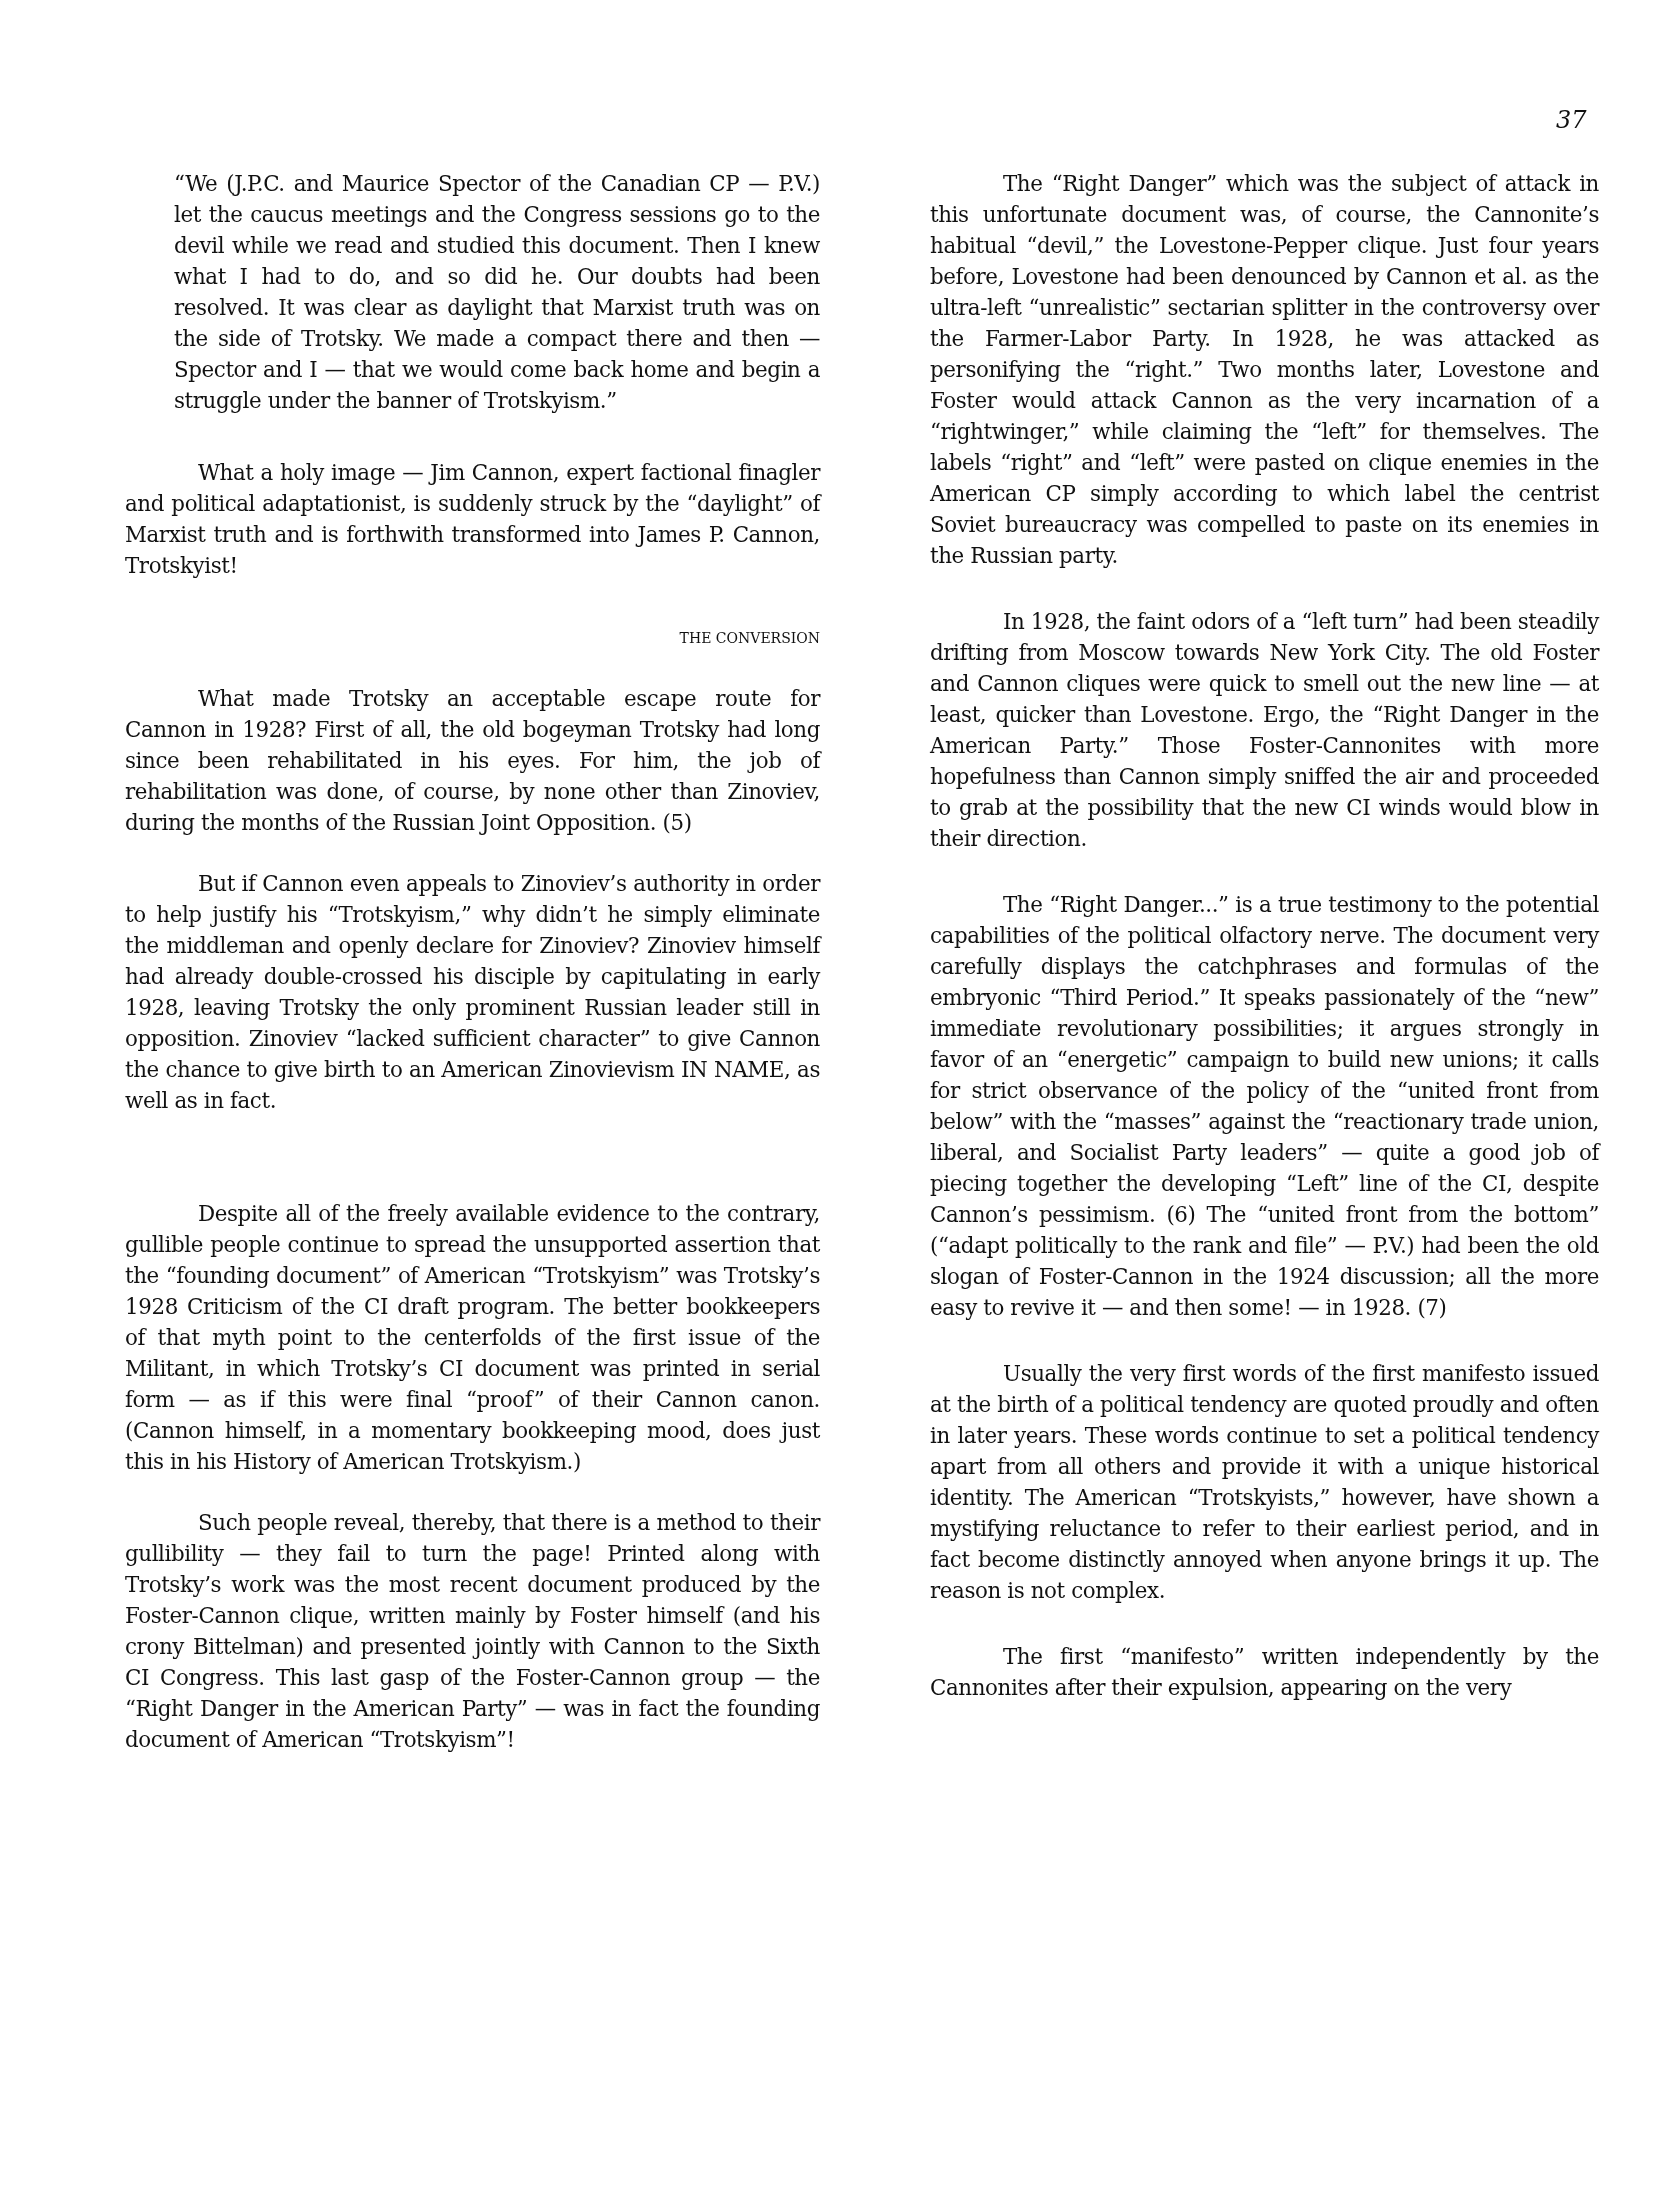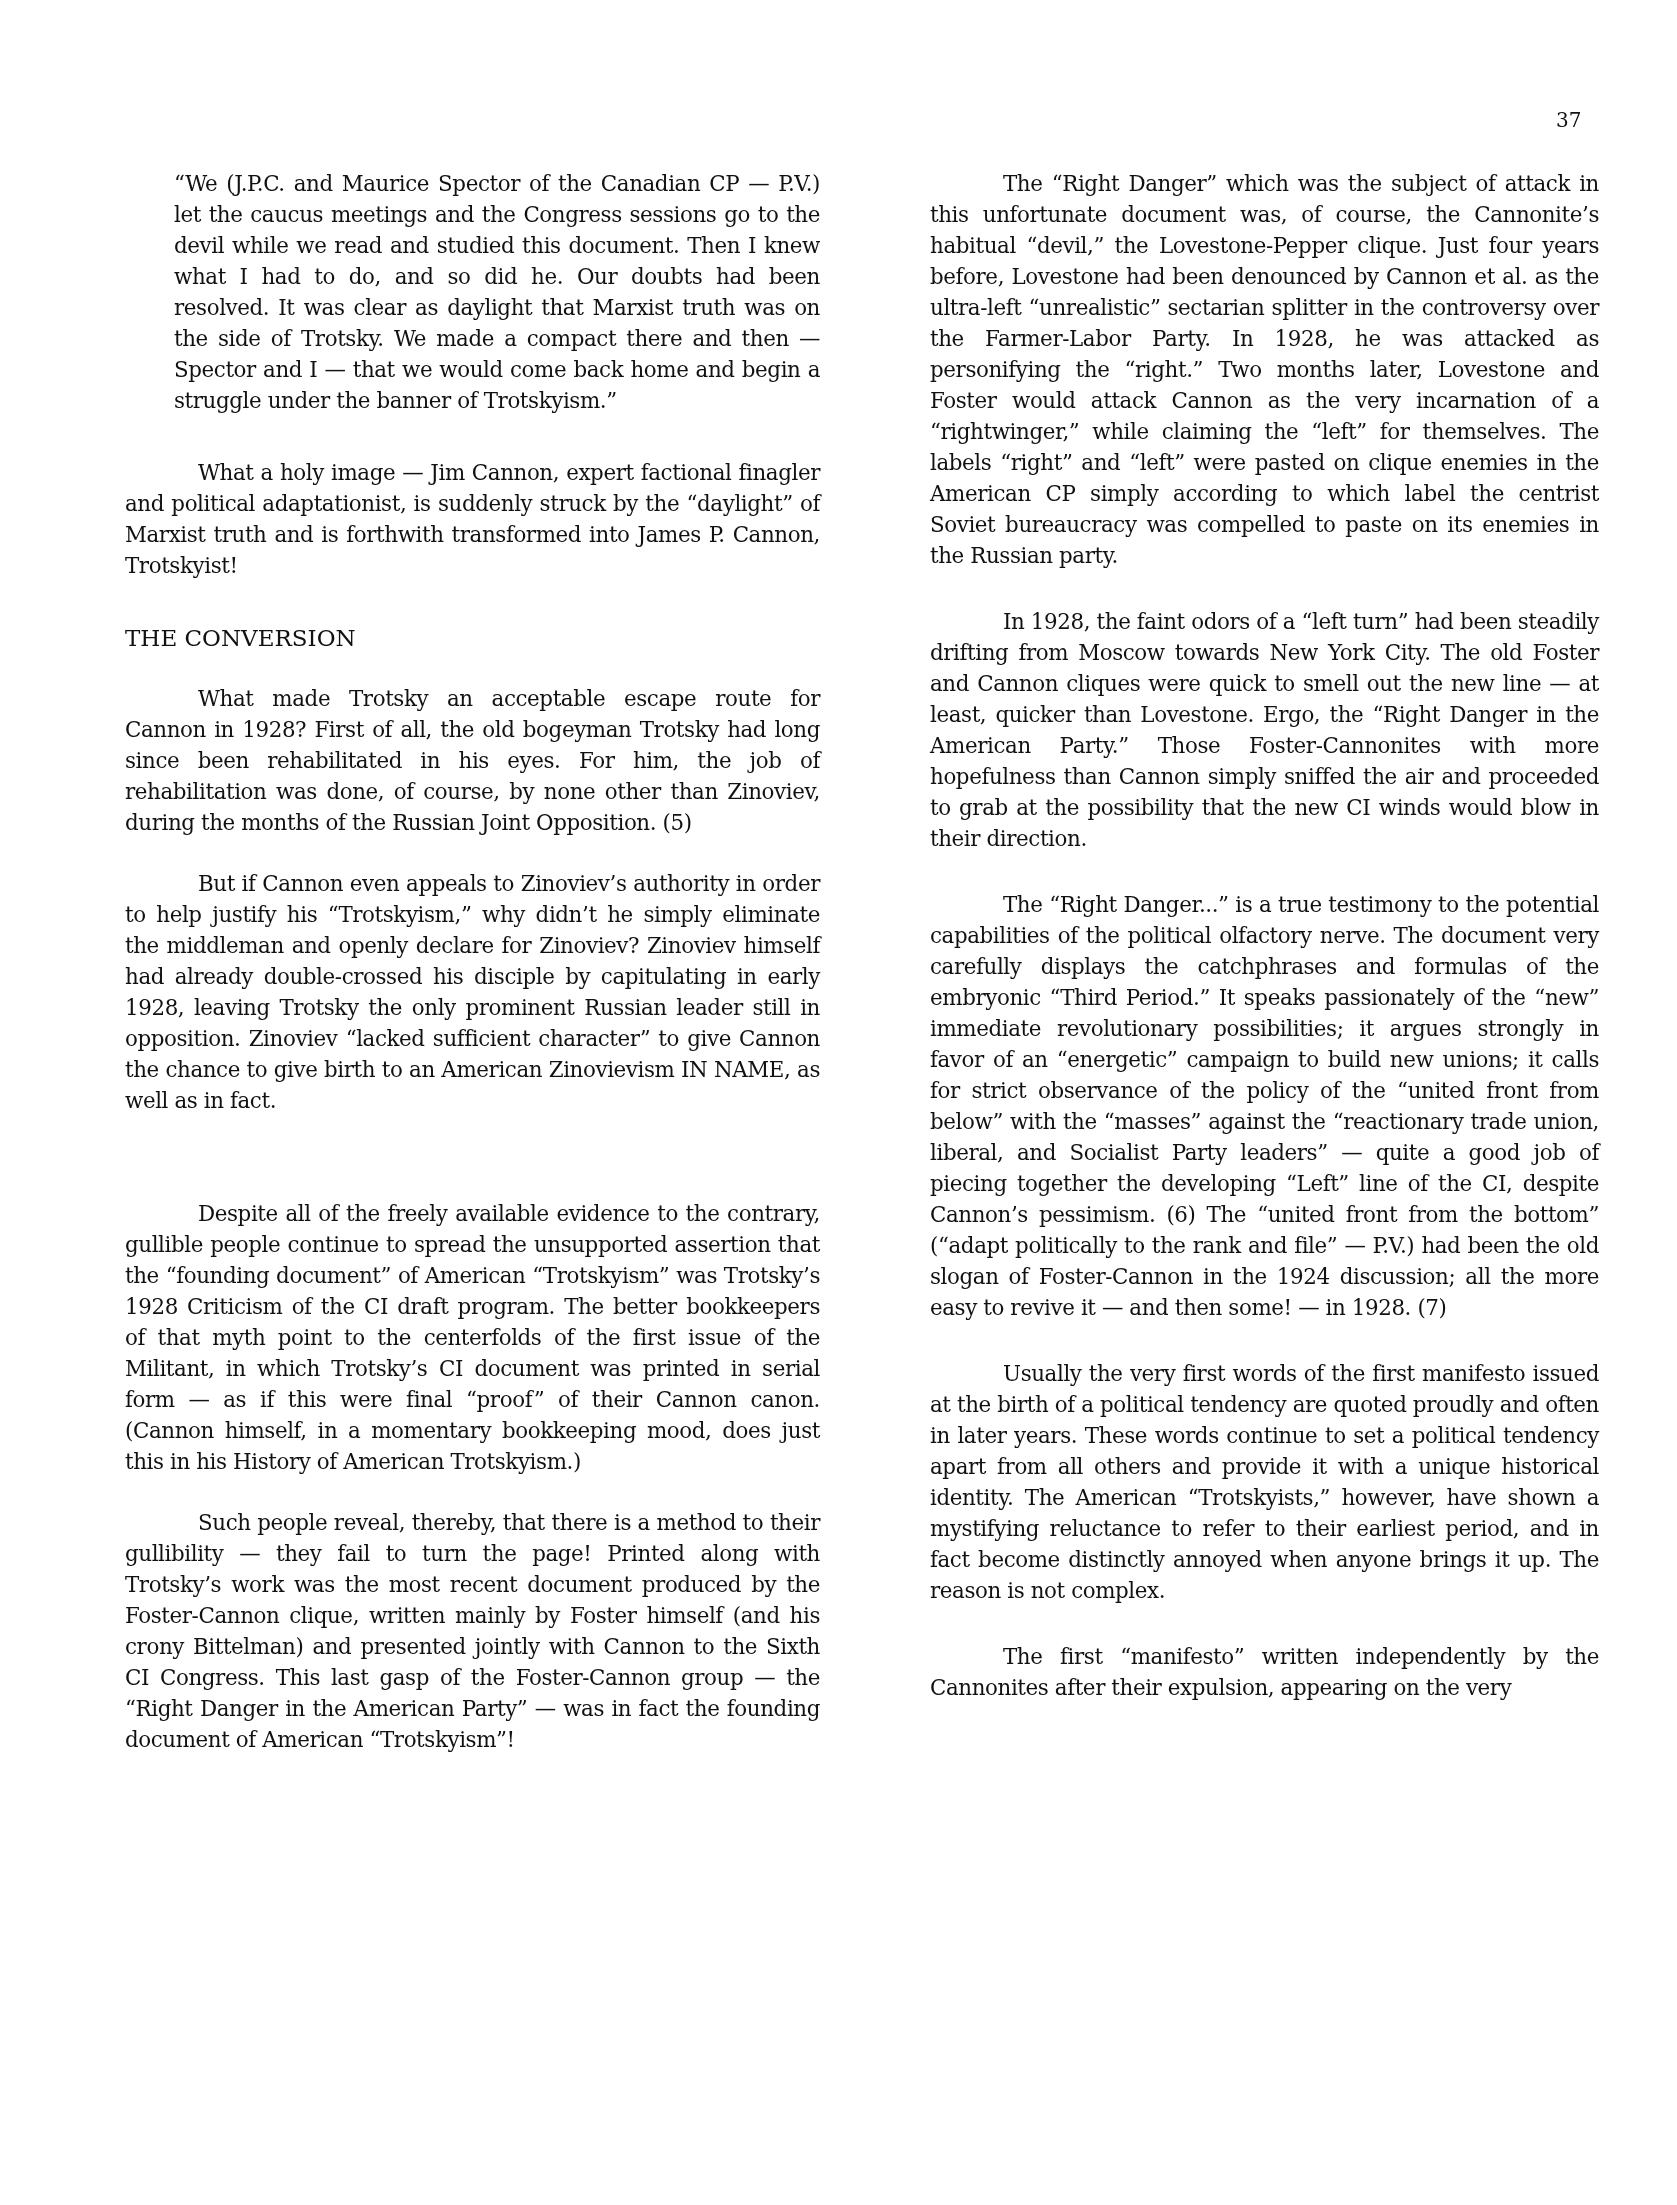--- a/index.html
+++ b/index.html
@@ -3,41 +3,41 @@
 <meta charset="utf-8">
 <style>
   html, body { margin: 0; padding: 0; background: #ffffff; }
   body {
     width: 1678px; height: 2205px; position: relative; overflow: hidden;
     color: #111111;
     font-family: "DejaVu Serif", "Liberation Serif", serif;
   }
   .page-number {
     position: absolute; left: 1556px; top: 105px;
-    font-size: 20px; line-height: 31px;
+    font-size: 24px; line-height: 31px; font-style: italic;
   }
   .column {
     position: absolute; top: 168px;
     font-size: 21.4px; line-height: 31px;
     letter-spacing: -0.4px;
     text-align: justify;
   }
   .col-left { left: 125px; width: 695px; }
   .col-right { left: 886px; width: 713px; }
   .column p { margin: 0 0 30px 0; text-indent: 73px; hyphens: manual; }
   .column p.no-indent { text-indent: 0; }
   .column p.lead { margin-bottom: 27px; }
   .column blockquote {
     margin: 0 0 41px 0; padding-left: 49px;
     text-indent: 0;
   }
   .column blockquote p { text-indent: 0; margin: 0; }
   .column h2 {
-    margin: 42px 0 29px 0; text-align: left; font-weight: normal;
-    font-size: 23px; line-height: 31px; letter-spacing: 0;
+    margin: 42px 0 29px 0; text-align: right; font-weight: normal;
+    font-size: 14px; line-height: 31px; letter-spacing: 0;
   }
   .column p.gap-large { margin-bottom: 82px; }
   .col-right p { margin-bottom: 35px; margin-left: 44px; }
 </style>
 </head>
 <body>
 
 <div class="page-number">37</div>
 
 <div class="column col-left">

